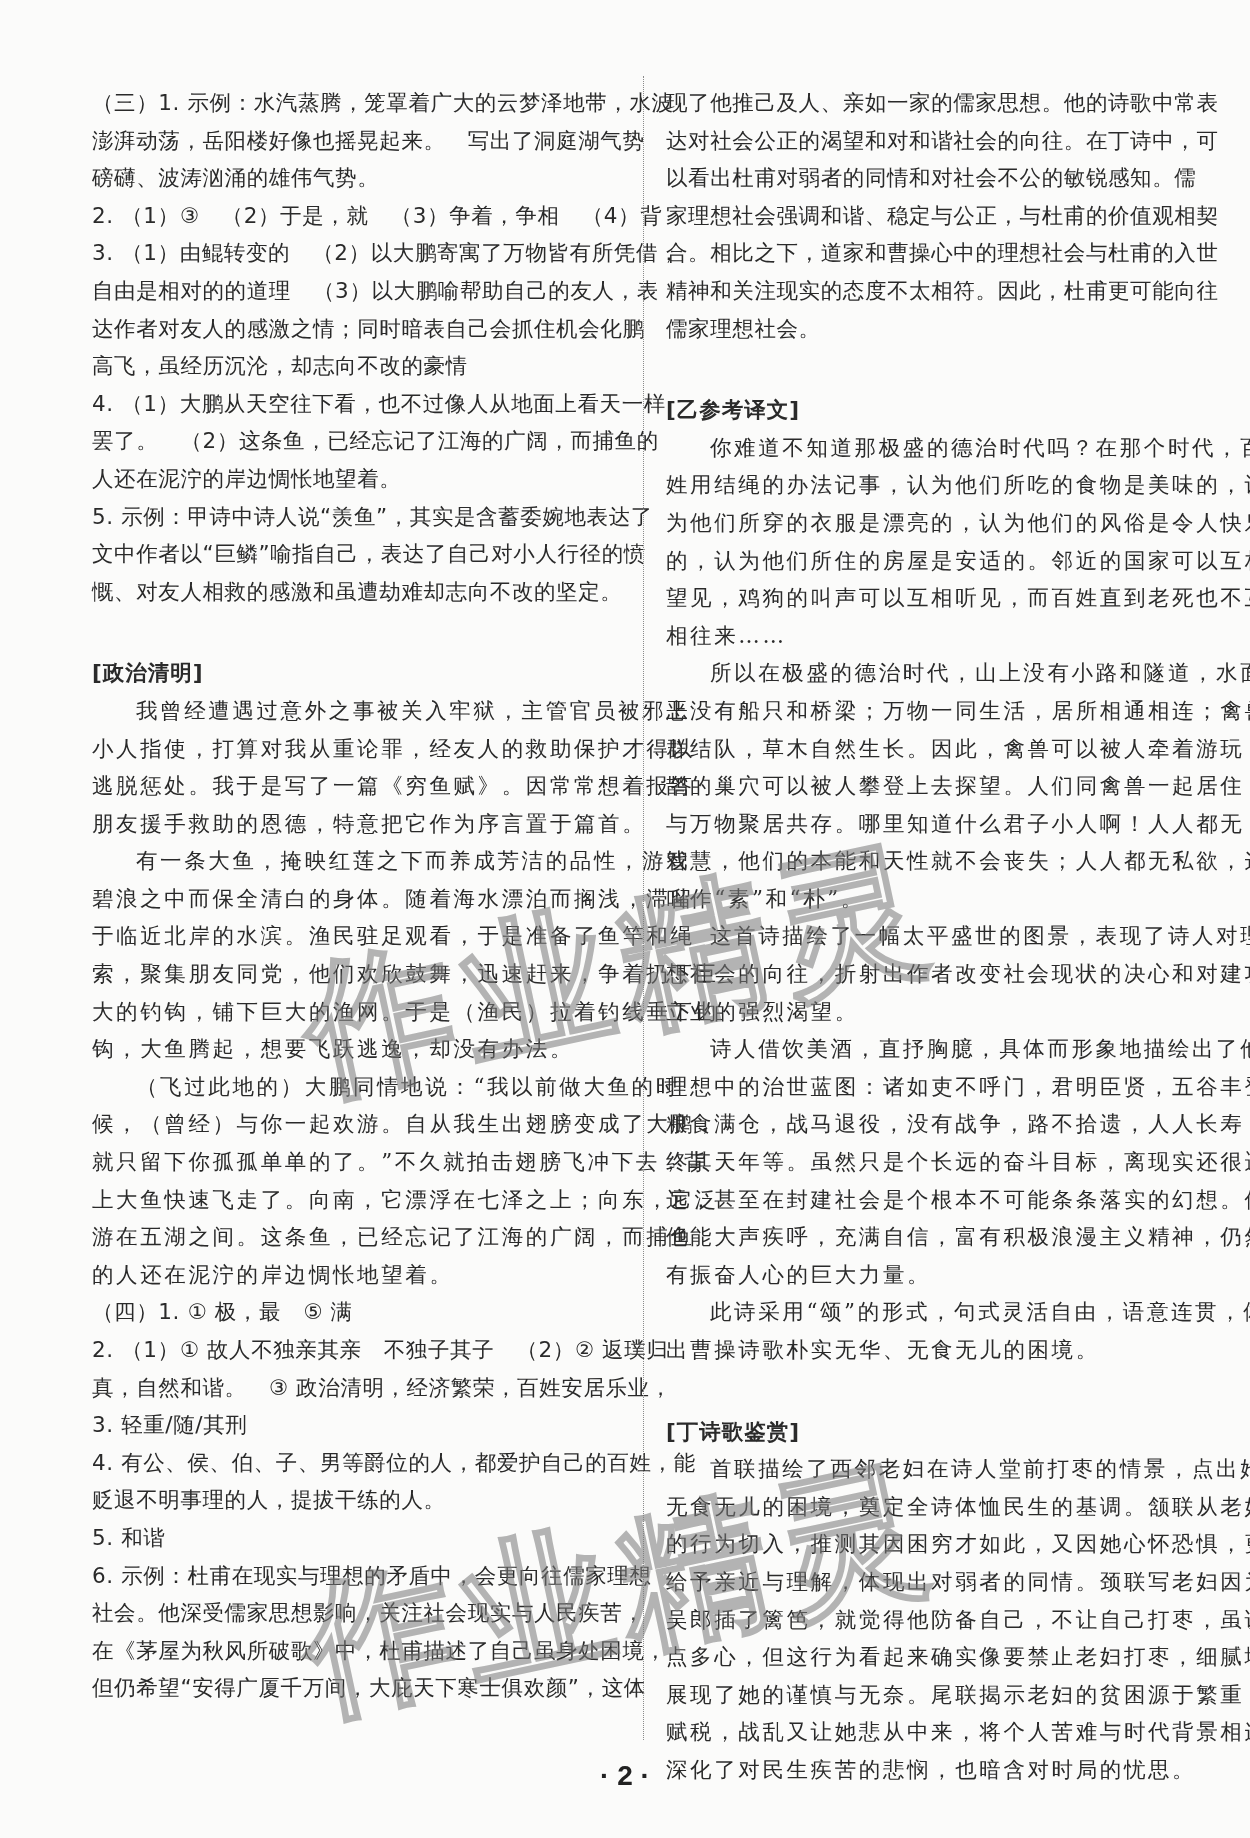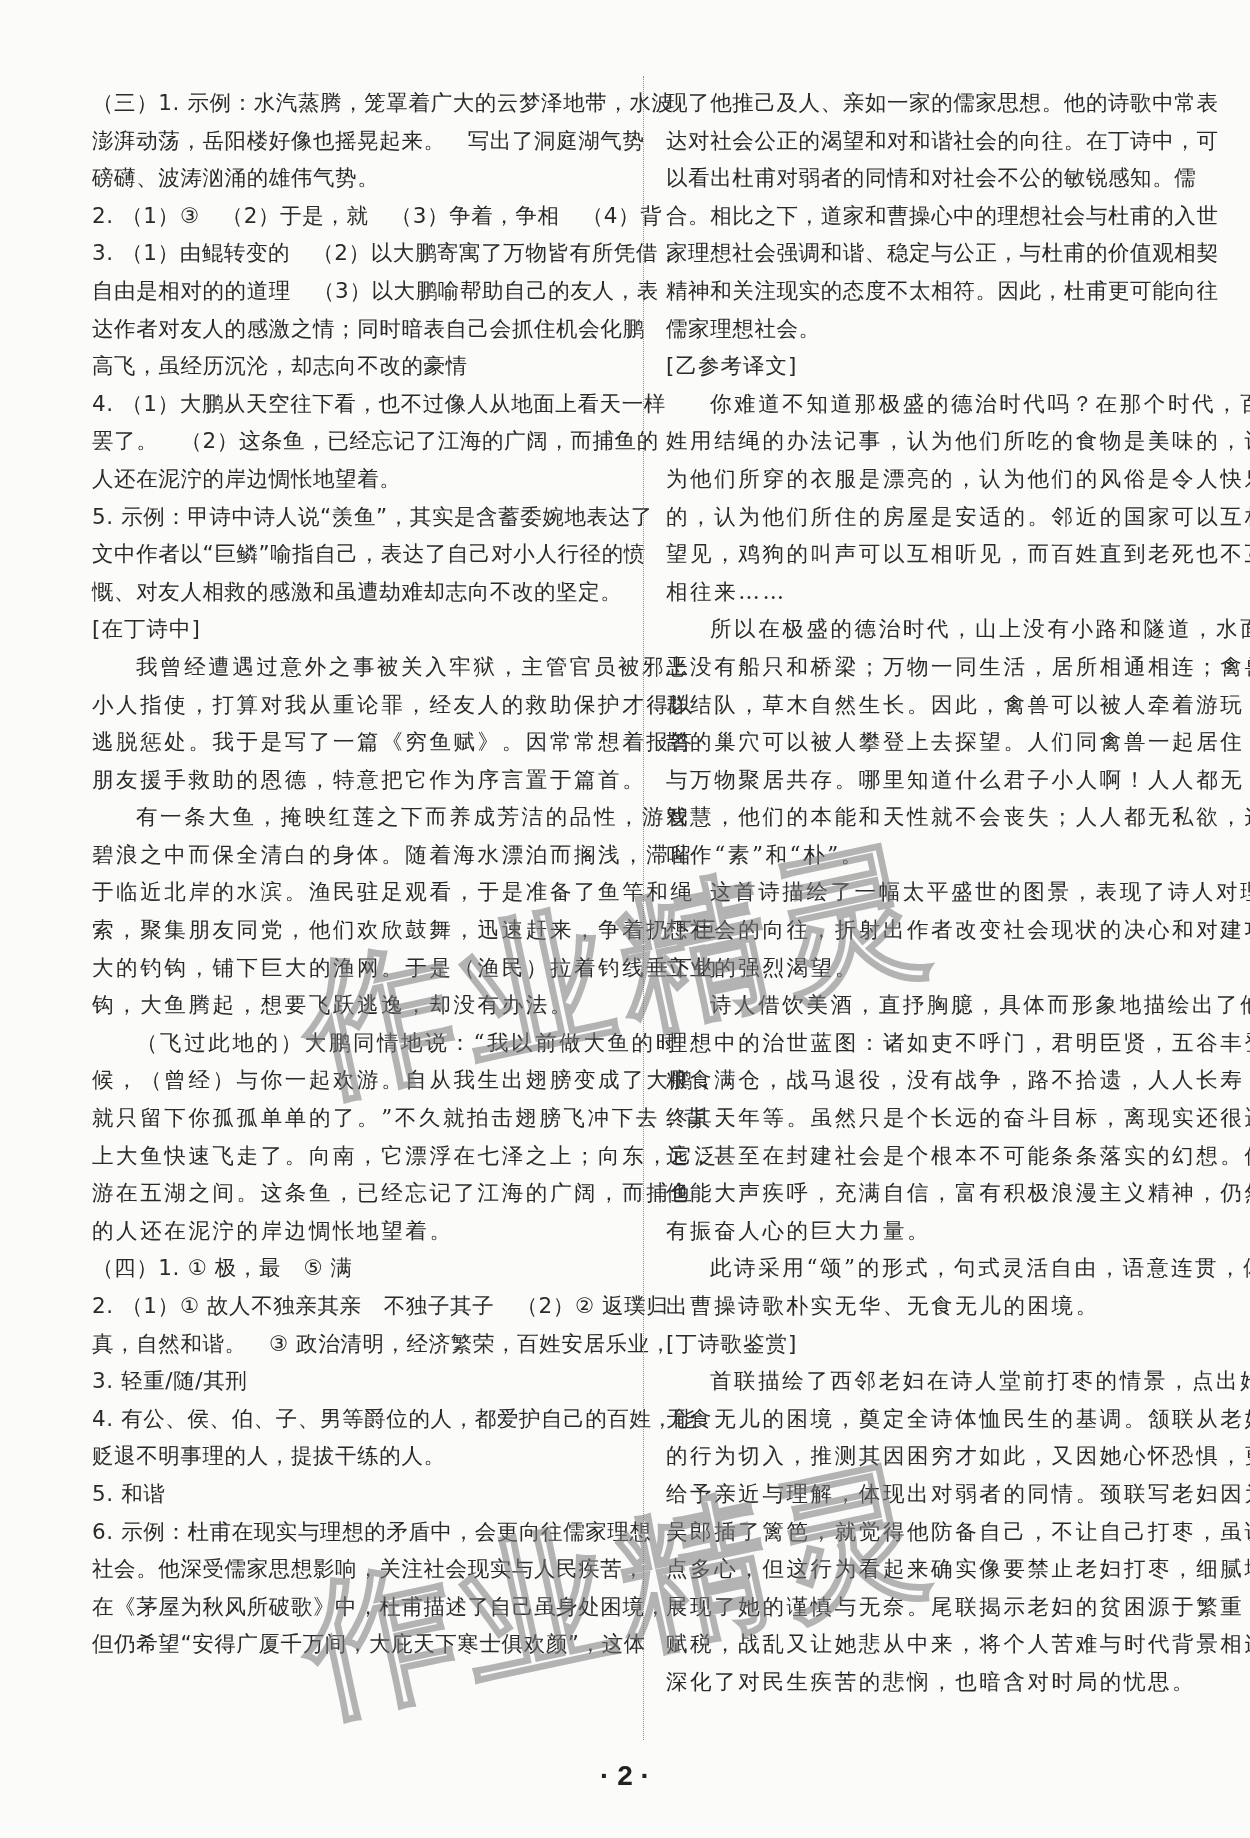--- a/index.html
+++ b/index.html
@@ -9,21 +9,21 @@
   }
   .col { position: absolute; top: 84px; }
   .col-left { left: 92px; width: 528px; }
   .col-right { left: 666px; width: 516px; }
   .line {
     height: 37.6px; line-height: 37.6px; font-size: 21.5px; white-space: nowrap;
     letter-spacing: 0.6px; overflow: visible;
   }
   .line.kai { font-family: "DejaVu Serif", serif; letter-spacing: 2.6px; }
   .line.indent { padding-left: 44px; }
-  .heading { font-weight: normal; letter-spacing: 1px; }
+  .heading { font-weight: bold; letter-spacing: 1px; margin-top: 44px; }
   .divider {
     position: absolute; left: 643px; top: 76px; height: 1664px; width: 0;
     border-left: 1.5px dotted #8a8a8a;
   }
   .page-num {
     position: absolute; left: 0; width: 1250px; top: 1760px; text-align: center;
     font-size: 28px; font-weight: bold; font-family: "Liberation Sans", sans-serif; color: #222;
   }
   .watermark {
     position: absolute; font-size: 150px; font-weight: bold; color: transparent;
@@ -42,21 +42,21 @@
   <div class="line">3. （1）由鲲转变的　（2）以大鹏寄寓了万物皆有所凭借，</div>
   <div class="line">自由是相对的的道理　（3）以大鹏喻帮助自己的友人，表</div>
   <div class="line">达作者对友人的感激之情；同时暗表自己会抓住机会化鹏</div>
   <div class="line">高飞，虽经历沉沦，却志向不改的豪情</div>
   <div class="line">4. （1）大鹏从天空往下看，也不过像人从地面上看天一样</div>
   <div class="line">罢了。　（2）这条鱼，已经忘记了江海的广阔，而捕鱼的</div>
   <div class="line">人还在泥泞的岸边惆怅地望着。</div>
   <div class="line">5. 示例：甲诗中诗人说“羡鱼”，其实是含蓄委婉地表达了</div>
   <div class="line">文中作者以“巨鳞”喻指自己，表达了自己对小人行径的愤</div>
   <div class="line">慨、对友人相救的感激和虽遭劫难却志向不改的坚定。</div>
-  <div class="line heading">[在丁诗中]</div>
+  <div class="line heading">[政治清明]</div>
   <div class="line kai indent">我曾经遭遇过意外之事被关入牢狱，主管官员被邪恶</div>
   <div class="line kai">小人指使，打算对我从重论罪，经友人的救助保护才得以</div>
   <div class="line kai">逃脱惩处。我于是写了一篇《穷鱼赋》。因常常想着报答</div>
   <div class="line kai">朋友援手救助的恩德，特意把它作为序言置于篇首。</div>
   <div class="line kai indent">有一条大鱼，掩映红莲之下而养成芳洁的品性，游戏</div>
   <div class="line kai">碧浪之中而保全清白的身体。随着海水漂泊而搁浅，滞留</div>
   <div class="line kai">于临近北岸的水滨。渔民驻足观看，于是准备了鱼竿和绳</div>
   <div class="line kai">索，聚集朋友同党，他们欢欣鼓舞，迅速赶来，争着扔下巨</div>
   <div class="line kai">大的钓钩，铺下巨大的渔网。于是（渔民）拉着钓线垂下钓</div>
   <div class="line kai">钩，大鱼腾起，想要飞跃逃逸，却没有办法。</div>
@@ -78,22 +78,22 @@
   <div class="line">在《茅屋为秋风所破歌》中，杜甫描述了自己虽身处困境，</div>
   <div class="line">但仍希望“安得广厦千万间，大庇天下寒士俱欢颜”，这体</div>
 </div>
 
 <div class="divider"></div>
 
 <div class="col col-right">
   <div class="line">现了他推己及人、亲如一家的儒家思想。他的诗歌中常表</div>
   <div class="line">达对社会公正的渴望和对和谐社会的向往。在丁诗中，可</div>
   <div class="line">以看出杜甫对弱者的同情和对社会不公的敏锐感知。儒</div>
+  <div class="line">家理想社会强调和谐、稳定与公正，与杜甫的价值观相契</div>
   <div class="line">合。相比之下，道家和曹操心中的理想社会与杜甫的入世</div>
-  <div class="line">家理想社会强调和谐、稳定与公正，与杜甫的价值观相契</div>
   <div class="line">精神和关注现实的态度不太相符。因此，杜甫更可能向往</div>
   <div class="line">儒家理想社会。</div>
   <div class="line heading">[乙参考译文]</div>
   <div class="line kai indent">你难道不知道那极盛的德治时代吗？在那个时代，百</div>
   <div class="line kai">姓用结绳的办法记事，认为他们所吃的食物是美味的，认</div>
   <div class="line kai">为他们所穿的衣服是漂亮的，认为他们的风俗是令人快乐</div>
   <div class="line kai">的，认为他们所住的房屋是安适的。邻近的国家可以互相</div>
   <div class="line kai">望见，鸡狗的叫声可以互相听见，而百姓直到老死也不互</div>
   <div class="line kai">相往来……</div>
   <div class="line kai indent">所以在极盛的德治时代，山上没有小路和隧道，水面</div>

